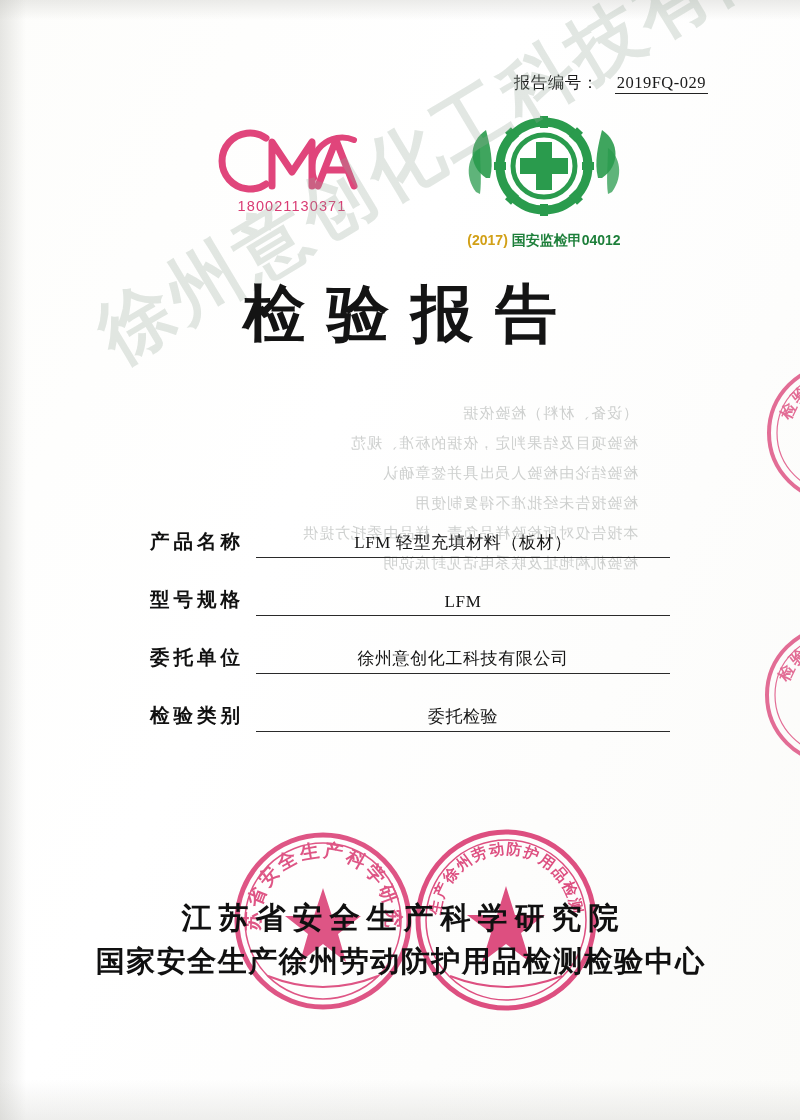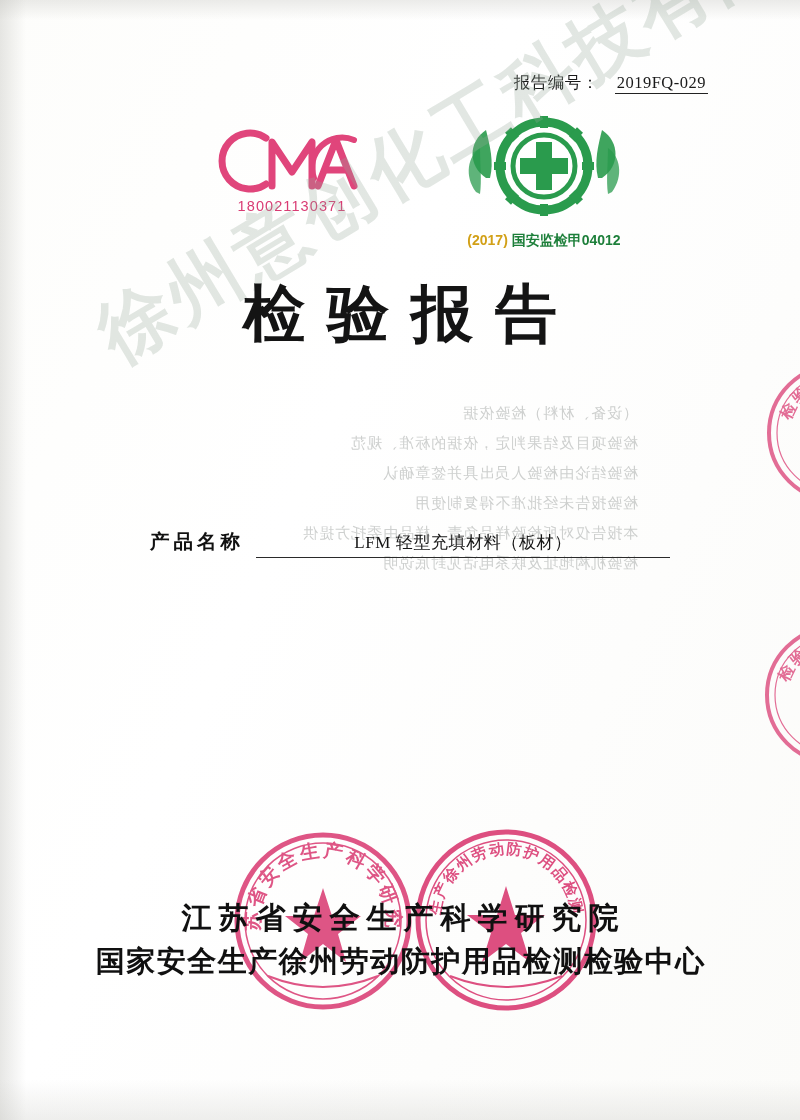--- a/index.html
+++ b/index.html
@@ -300,20 +300,32 @@
 
   <div class="watermark">徐州意创化工科技有限公司</div>
 
   <div class="doc-title">检验报告</div>
 
   <div class="fields">
     <div class="field-row">
       <span class="field-label">产品名称</span>
       <span class="field-value">LFM 轻型充填材料（板材）</span>
     </div>
+    <div class="field-row">
+      <span class="field-label">型号规格</span>
+      <span class="field-value">LFM</span>
+    </div>
+    <div class="field-row">
+      <span class="field-label">委托单位</span>
+      <span class="field-value">徐州意创化工科技有限公司</span>
+    </div>
+    <div class="field-row">
+      <span class="field-label">检验类别</span>
+      <span class="field-value">委托检验</span>
+    </div>
   </div>
 
   <div class="seal seal-left">
     <svg width="190" height="190" viewBox="0 0 190 190" aria-hidden="true">
       <g opacity="0.82">
         <circle cx="95" cy="95" r="86" fill="none" stroke="#d8316b" stroke-width="5"></circle>
         <circle cx="95" cy="95" r="78" fill="none" stroke="#d8316b" stroke-width="1.5"></circle>
         <path id="sealArcL" d="M 95 95 m -64 0 a 64 64 0 1 1 128 0" fill="none" stroke="none"></path>
         <text font-family="'Liberation Serif', serif" font-size="19" font-weight="bold" fill="#d8316b" letter-spacing="3">
           <textPath href="#sealArcL" startOffset="50%" text-anchor="middle">江苏省安全生产科学研究院</textPath>

